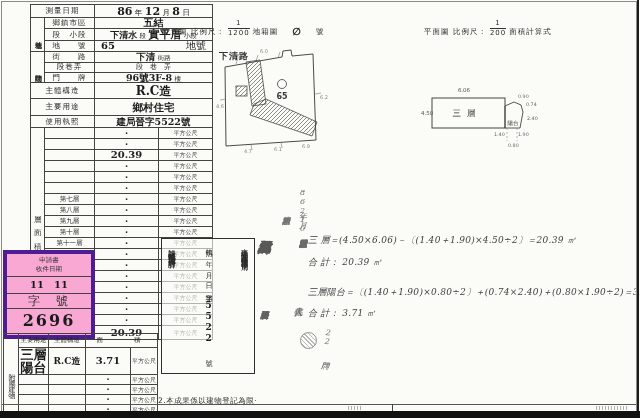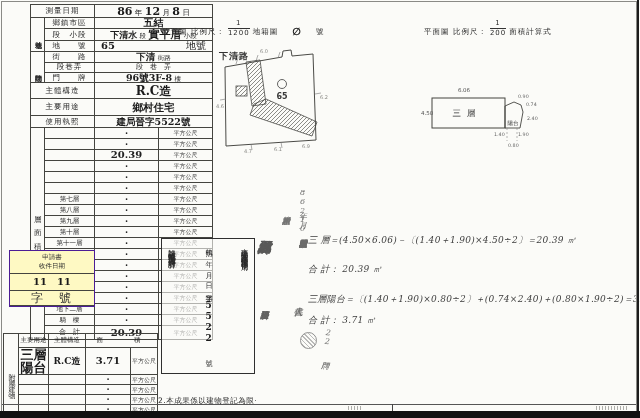--- a/index.html
+++ b/index.html
@@ -209,27 +209,28 @@
           <td class="funit">平方公尺</td>
         </tr>
     <tr style="height:14px">
           <td style="font-size:7px">合　計</td>
           <td class="fval" style="font-size:10px">20.39</td>
           <td class="funit">平方公尺</td>
         </tr>
   </tbody>
     </table>
 
-  <div class="abs" style="left:9px;top:250px;width:84px;border:1px solid #4c1d95;background:#fef9c3;">
+  <div class="abs" style="left:3px;top:250px;width:84px;border:4px solid #4c1d95;background:#f9a8d4;">
     <div style="height:20px;border-bottom:1px solid #44443f;text-align:center;font-size:6.5px;line-height:1.4;padding-top:2px;">
       <span>申請書</span><br>
       <span>收件日期</span>
     </div>
     <div class="hand" style="height:16px;border-bottom:1px solid #44443f;text-align:center;font-size:10px;line-height:16px;">11　11</div>
     <div style="height:14px;border-bottom:1px solid #44443f;text-align:center;font-size:12px;line-height:14px;letter-spacing:2px;">字　號</div>
+    <div class="hand" style="height:26px;text-align:center;font-size:16px;line-height:24px;letter-spacing:2px;">2696</div>
   </div>
 
   <table class="abs" style="left:3px;top:333px;width:154px;">
     <colgroup>
         <col style="width:15px">
         <col style="width:30px">
         <col style="width:37px">
         <col style="width:45px">
         <col style="width:27px">
       </colgroup>
@@ -357,21 +358,21 @@
   <div class="hw v abs" style="left:296px;top:188px;height:150px;font-size:8px;opacity:.75;">86年2月10日受理申請登記案件附辦理門牌樓本記載</div>
   <div class="hw v abs" style="left:279px;top:210px;height:95px;font-size:8px;opacity:.7;">戶籍謄本記載本所</div>
   <div class="hw v abs" style="left:254px;top:230px;height:80px;font-size:13px;font-weight:700;opacity:.85;transform:rotate(2deg);">五結鄉成興村</div>
   <div class="hw v abs" style="left:259px;top:304px;height:76px;font-size:8.5px;opacity:.8;">追加至騎樓型於綠邊長</div>
   <div class="hw v abs" style="left:292px;top:300px;height:55px;font-size:9px;opacity:.75;transform:rotate(-3deg);">代書人</div>
   <div class="seal abs" style="left:300px;top:332px;"></div>
   <div class="hw v abs" style="left:320px;top:328px;height:42px;font-size:8px;opacity:.7;transform:rotate(6deg);">22 門牌</div>
 
   <div class="abs hw" style="left:308px;top:234px;width:326px;">
     <div class="calcline">三 層＝(4.50×6.06)－〔(1.40＋1.90)×4.50÷2〕＝20.39 ㎡</div>
-    <div class="calcline" style="margin-top:16px">合 計： 20.39 ㎡</div>
+    <div class="calcline" style="margin-top:9px">合 計： 20.39 ㎡</div>
     <div class="calcline" style="margin-top:17px">三層陽台＝〔(1.40＋1.90)×0.80÷2〕＋(0.74×2.40)＋(0.80×1.90÷2)＝3.71 ㎡</div>
     <div class="calcline" style="margin-top:8px">合 計： 3.71 ㎡</div>
   </div>
 
   <div class="abs noteline" style="left:158px;top:396px;">2.本成果係以建物登記為限·</div>
 
   <div class="botline"></div>
   <div class="bottick"></div>
   <div class="smudge abs" style="left:348px;top:406px;width:14px;"></div>
   <div class="smudge abs" style="left:596px;top:406px;width:32px;"></div>

